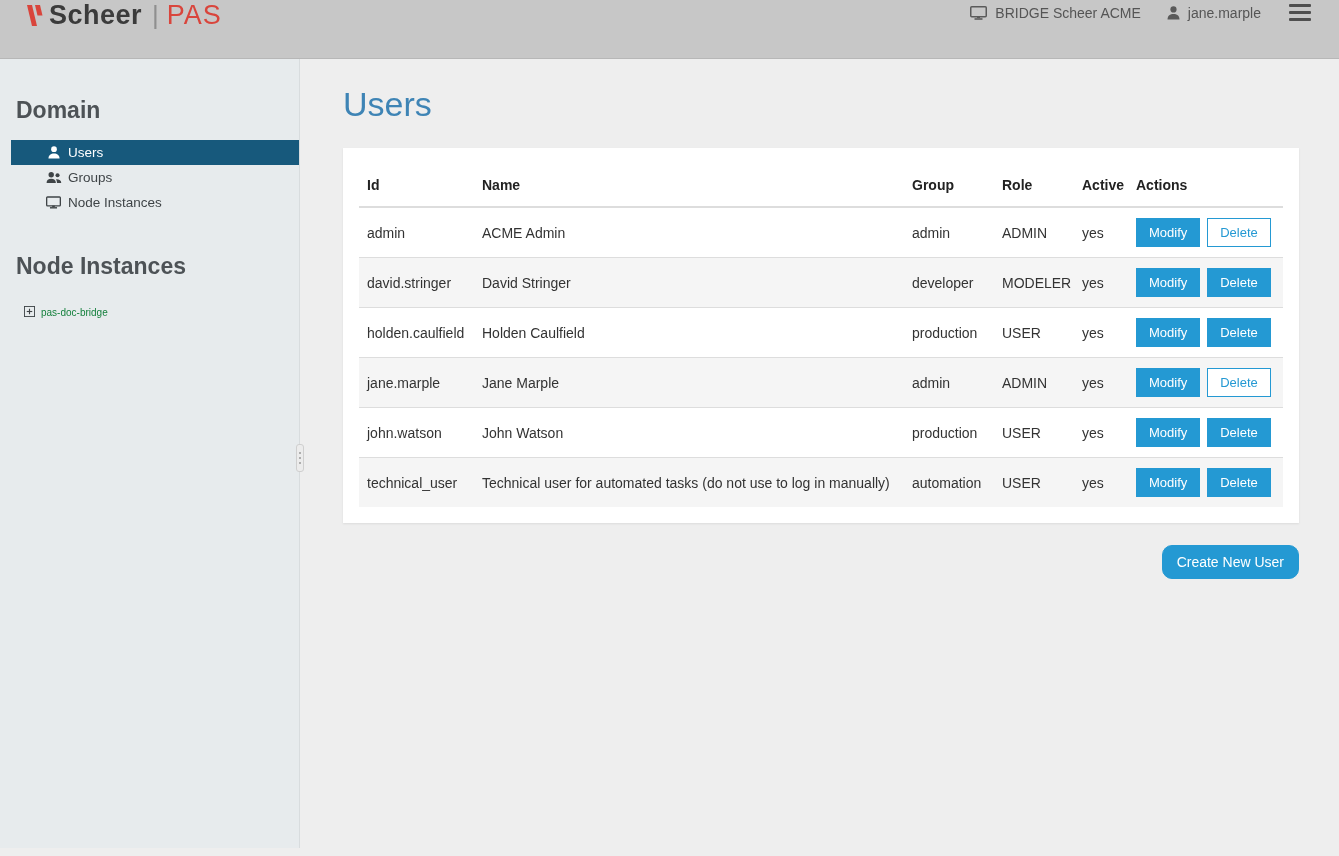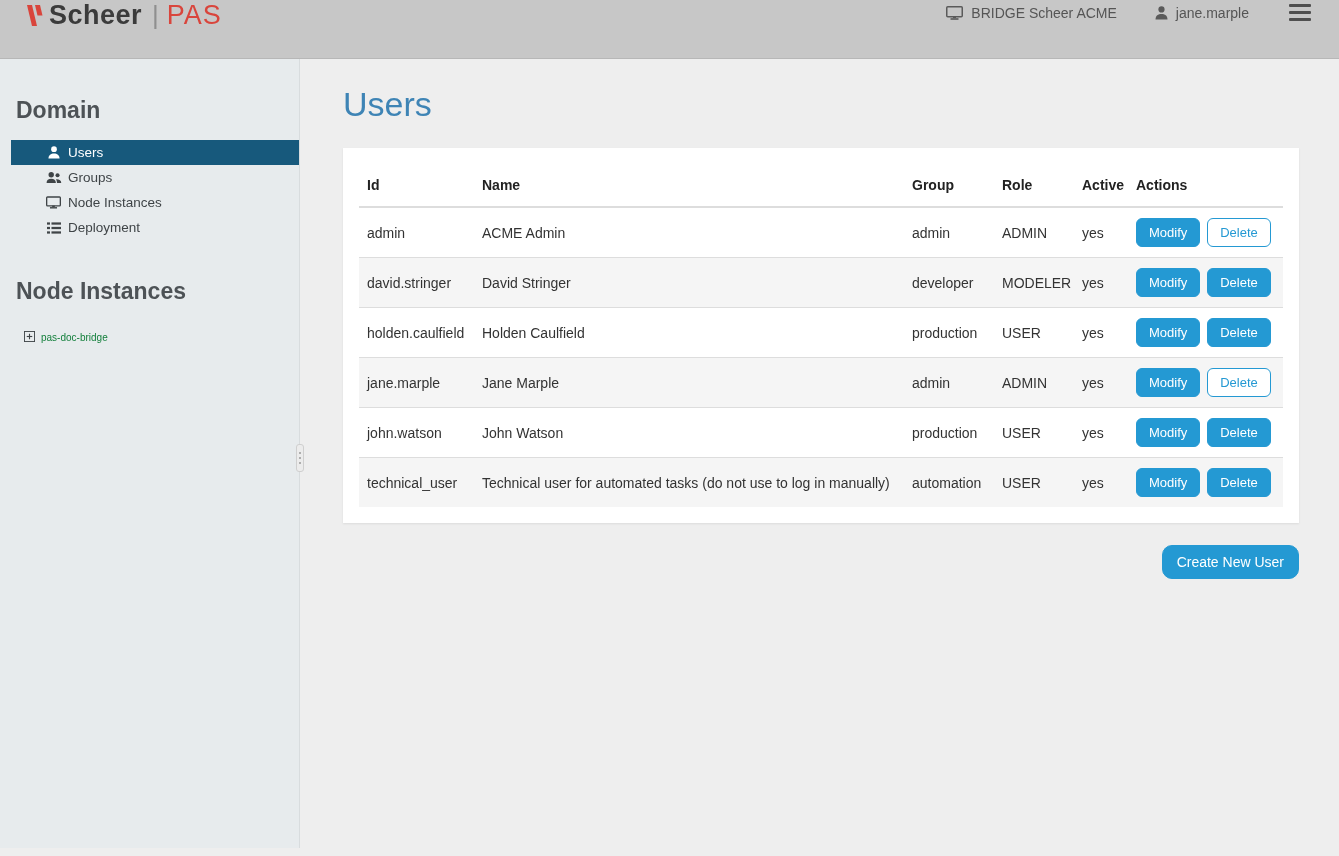--- a/index.html
+++ b/index.html
@@ -10,21 +10,21 @@
   .topbar {
     height:59px; background:#c7c7c7; border-bottom:1px solid #b7b7b7;
     display:flex; align-items:flex-start; justify-content:space-between;
     padding:0 26px; position:relative; z-index:5;
   }
   .brand { display:flex; align-items:center; gap:6px; }
   .brand-mark { display:flex; align-items:center; }
   .brand-scheer { font-size:27px; font-weight:700; color:#3b3b3b; letter-spacing:0.5px; }
   .brand-sep { font-size:26px; font-weight:300; color:#8f8f8f; margin:0 2px 0 4px; }
   .brand-pas { font-size:27px; font-weight:400; color:var(--brand-red); letter-spacing:1px; }
-  .topbar-right { display:flex; align-items:center; gap:38px; color:#555; font-size:14px; }
+  .topbar-right { display:flex; align-items:center; gap:26px; color:#555; font-size:14px; }
   .topbar-group { display:flex; align-items:center; gap:8px; cursor:pointer; }
   .topbar-icon { color:#5a5a5a; display:flex; align-items:center; }
   .hamburger { display:flex; flex-direction:column; gap:4px; cursor:pointer; padding:4px 2px; }
   .hamburger span { display:block; width:22px; height:3px; background:#4f4f4f; border-radius:1px; }
 
   
   .sidebar {
     position:absolute; top:59px; left:0; bottom:8px; width:300px;
     background:#e7ebed; border-right:1px solid #d8dcde;
   }
@@ -66,21 +66,21 @@
     text-align:left; font-weight:700; color:#222; padding:13px 8px;
     border-bottom:2px solid #dddddd; white-space:nowrap;
   }
   td { padding:10px 8px; border-top:1px solid #dddddd; color:#333; vertical-align:middle; overflow:hidden; white-space:nowrap; }
   thead th { border-top:none; }
   tbody tr:first-child td { border-top:none; }
   tbody tr:nth-child(even) { background:#f5f5f5; }
 
   .btn {
     display:inline-block; font-family:"Liberation Sans", sans-serif;
-    font-size:13px; padding:7px 12px; border-radius:6px;
+    font-size:13px; padding:7px 12px; border-radius:0;
     border:1px solid var(--accent); cursor:pointer; line-height:1;
   }
   .btn-solid { background:var(--accent); color:#ffffff; }
   .btn-outline { background:#ffffff; color:var(--accent); }
   .btn + .btn { margin-left:3px; }
 
   .create-row { width:956px; margin-left:43px; margin-top:22px; text-align:right; }
   .btn-create {
     font-size:14px; padding:8px 14px; border-radius:10px;
     background:var(--accent); border:1px solid var(--accent); color:#fff; cursor:pointer;
@@ -157,33 +157,20 @@
     <li>
       <span class="icon">
         <svg width="15" height="13" viewBox="0 0 17 14" fill="currentColor">
           <rect x="0.75" y="0.75" width="15.5" height="10" rx="1" fill="none" stroke="currentColor" stroke-width="1.5"></rect>
           <rect x="7" y="10.5" width="3" height="1.6"></rect>
           <rect x="4.5" y="12.2" width="8" height="1.6"></rect>
         </svg>
       </span>
       <span>Node Instances</span>
     </li>
-    <li>
-      <span class="icon">
-        <svg width="14" height="12" viewBox="0 0 15 12" fill="currentColor">
-          <rect x="0" y="0" width="3.2" height="2.4"></rect>
-            <rect x="4.8" y="0" width="10.2" height="2.4"></rect>
-          <rect x="0" y="4.8" width="3.2" height="2.4"></rect>
-            <rect x="4.8" y="4.8" width="10.2" height="2.4"></rect>
-          <rect x="0" y="9.6" width="3.2" height="2.4"></rect>
-            <rect x="4.8" y="9.6" width="10.2" height="2.4"></rect>
-        </svg>
-      </span>
-      <span>Deployment</span>
-    </li>
   </ul>
 
   <div class="side-heading">Node Instances</div>
   <ul class="node-list">
     <li>
       <span class="icon">
         <svg width="11" height="11" viewBox="0 0 12 12">
           <rect x="0.5" y="0.5" width="11" height="11" fill="none" stroke="#3f4447" stroke-width="1"></rect>
           <line x1="3" y1="6" x2="9" y2="6" stroke="#3f4447" stroke-width="1.2"></line>
           <line x1="6" y1="3" x2="6" y2="9" stroke="#3f4447" stroke-width="1.2"></line>

